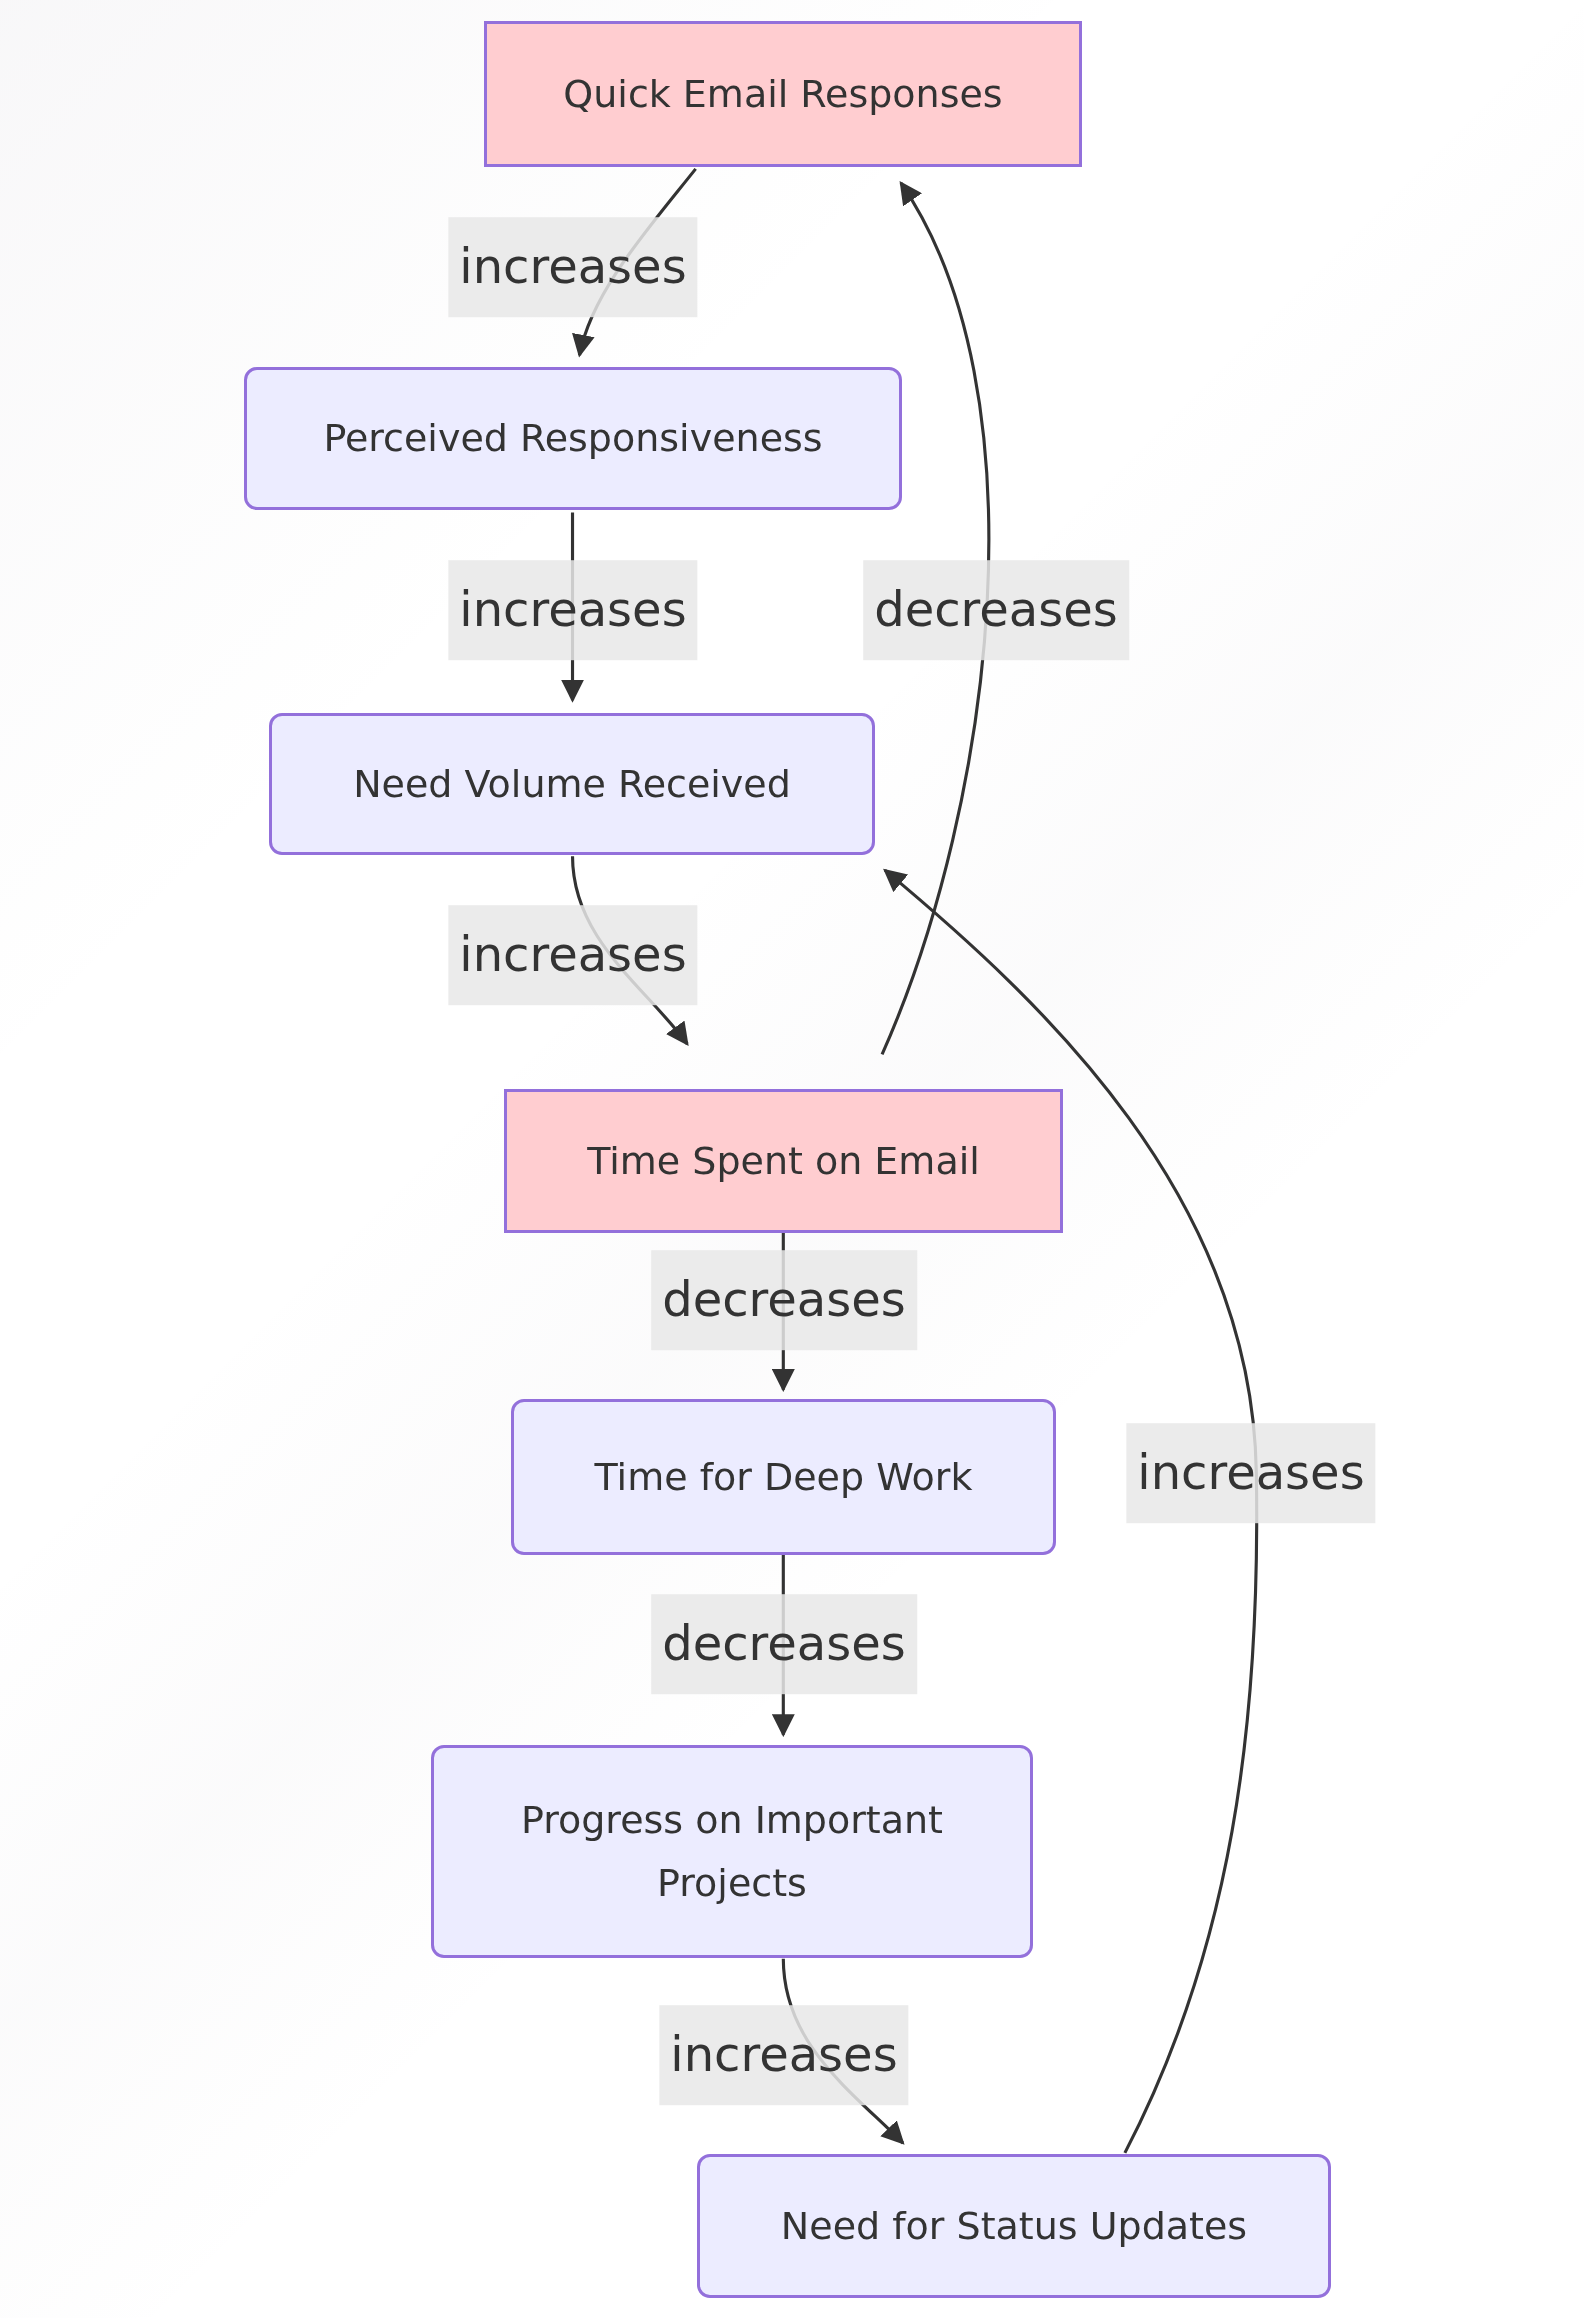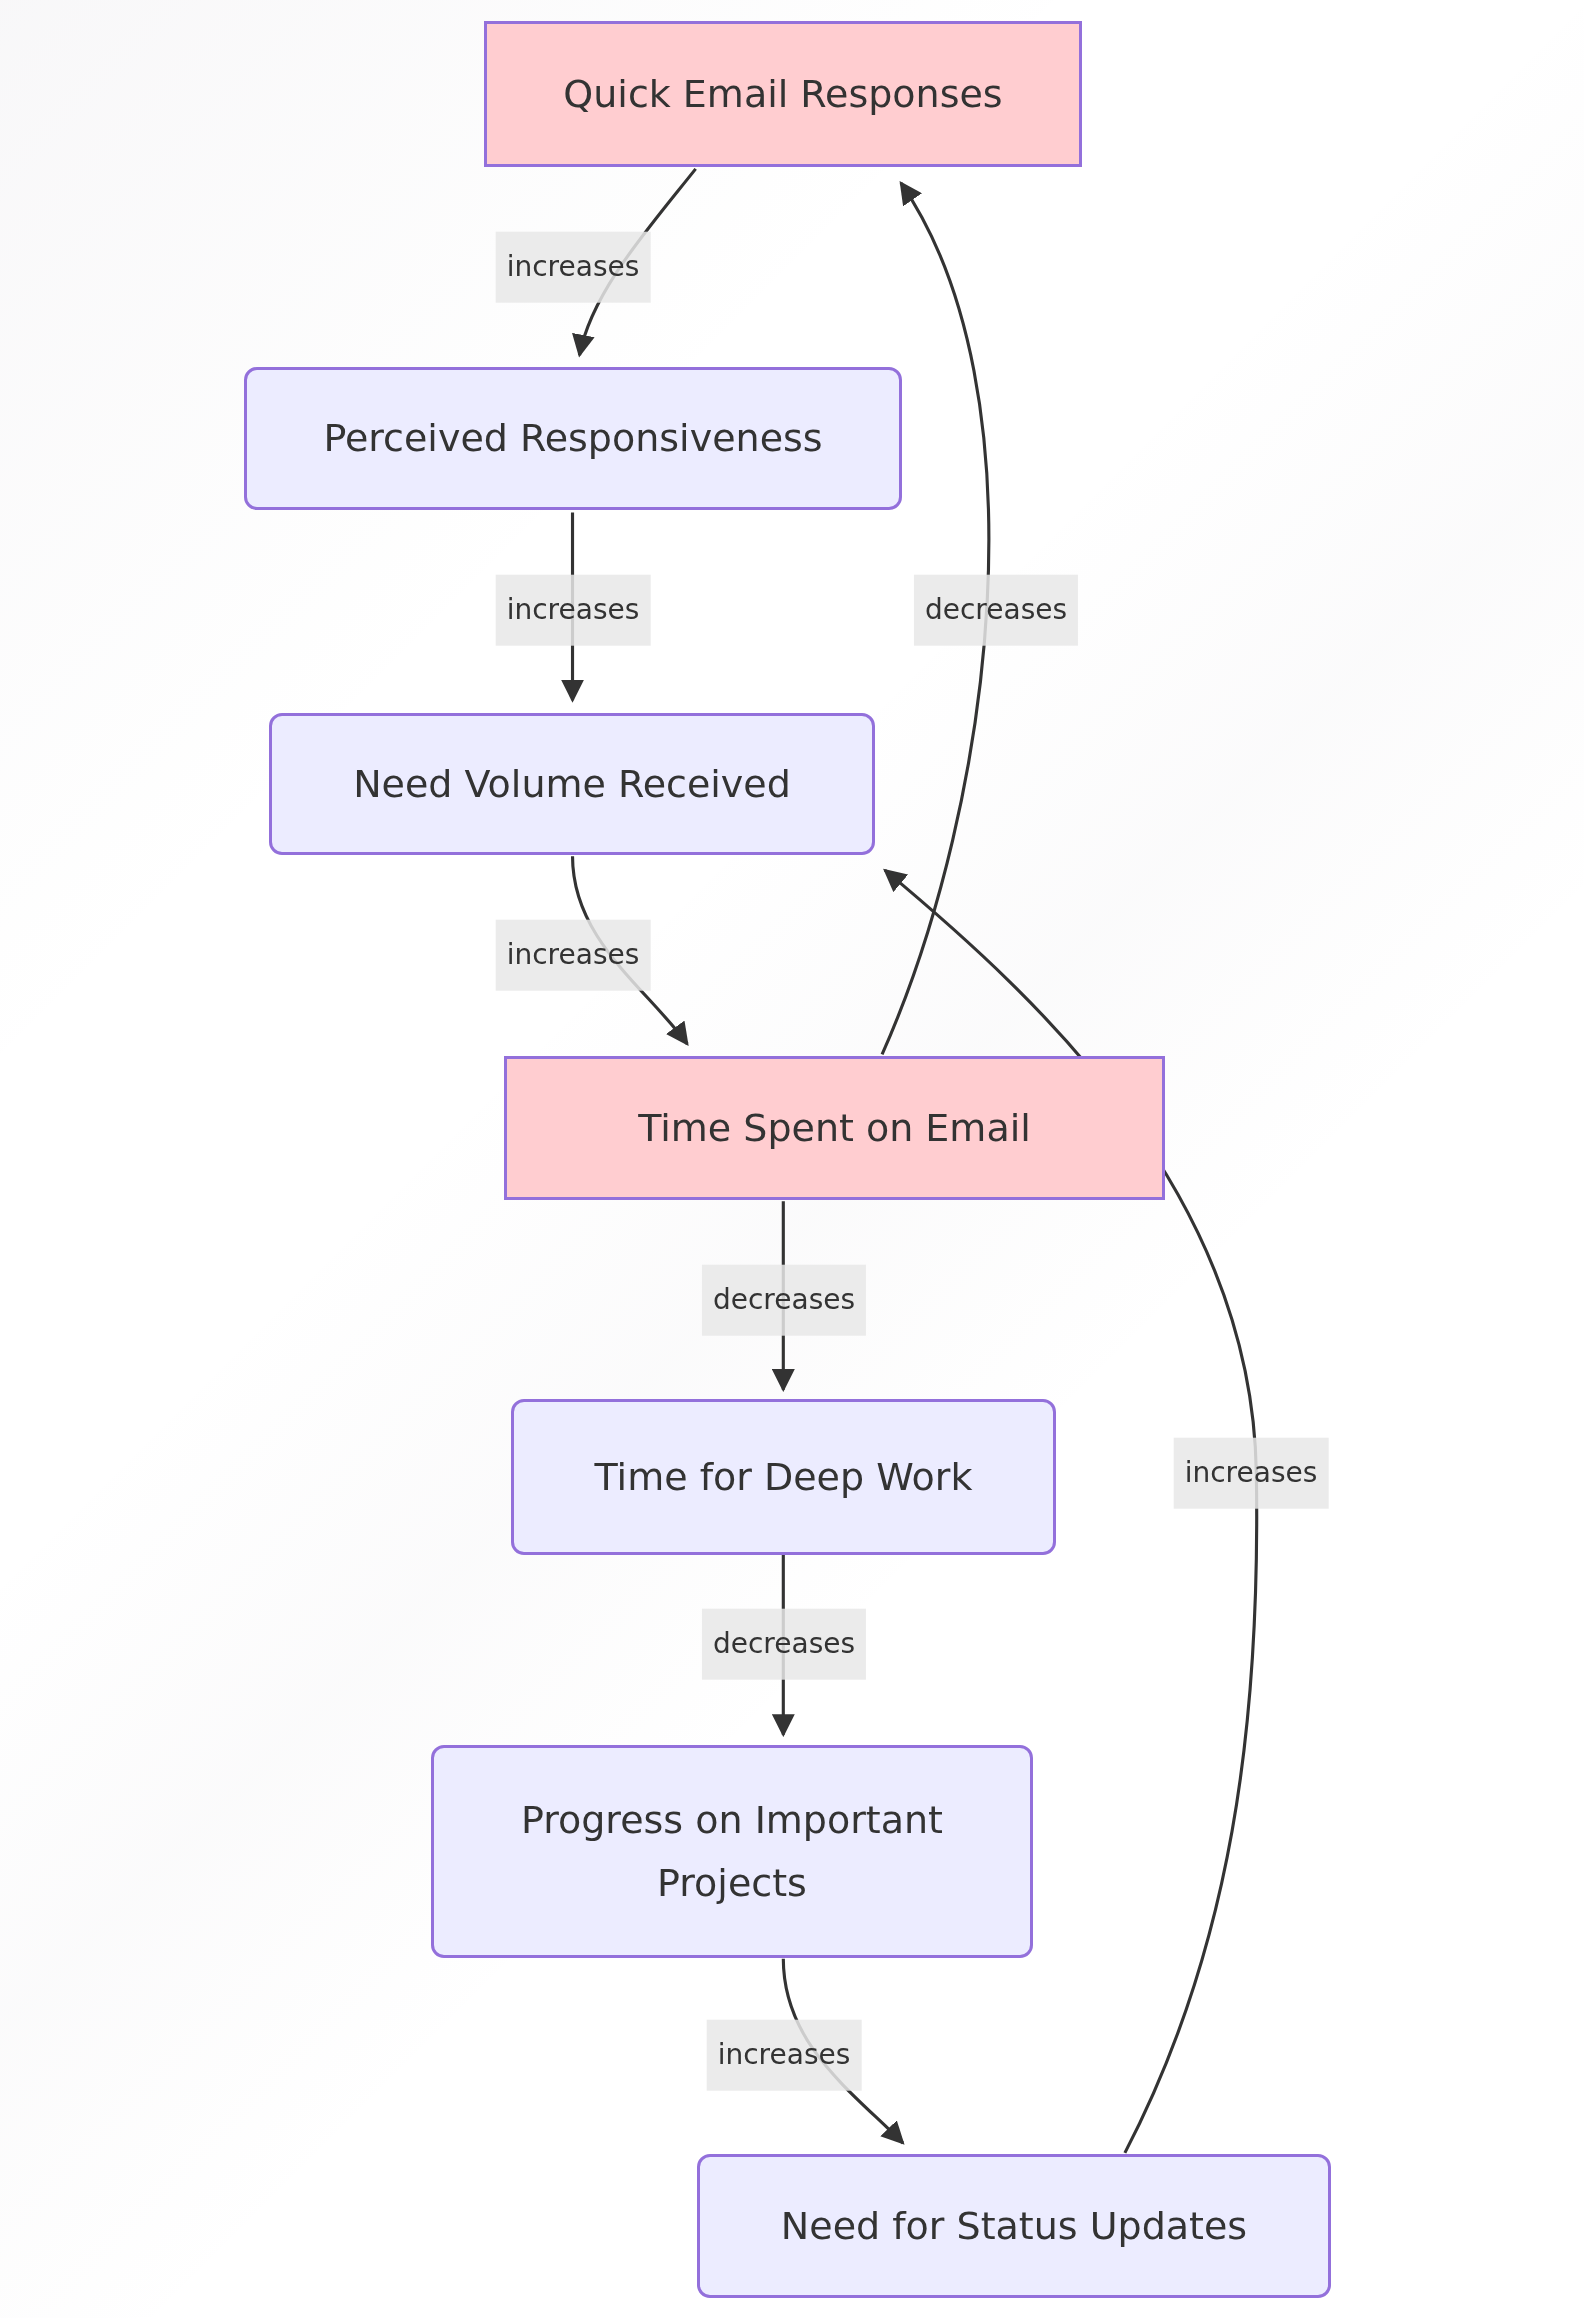--- a/index.html
+++ b/index.html
@@ -29,21 +29,21 @@
     display:flex;align-items:center;justify-content:center;
     text-align:center;color:var(--text,#333);
     font-size:38px;line-height:1.65;white-space:pre-line;
   }
   .node.pink{background:var(--node-fill-pink,#ffcdd0);}
   .node.lavender{background:var(--node-fill-lavender,#ececff);border-radius:13px;}
   .edge-label{
     position:absolute;transform:translate(-50%,-50%);
     background:var(--label-bg,rgba(232,232,232,0.85));
     color:var(--text,#333);
-    font-size:28px;line-height:1.45;
+    font-size:48px;line-height:1.45;
     padding:15px 11px;white-space:nowrap;
   }
 </style>
 </head>
 <body>
 
 <div class="stage">
 
   <svg class="edge-layer" viewBox="0 0 2277 3332" xmlns="http://www.w3.org/2000/svg">
     <defs>
@@ -67,21 +67,21 @@
   </div>
 
   <div class="node lavender" style="left:244px;top:367px;width:658px;height:143px">
     <span>Perceived Responsiveness</span>
   </div>
 
   <div class="node lavender" style="left:269px;top:713px;width:606px;height:142px">
     <span>Need Volume Received</span>
   </div>
 
-  <div class="node pink" style="left:504px;top:1056px;width:661px;height:144px">
+  <div class="node pink" style="left:504px;top:1089px;width:559px;height:144px">
     <span>Time Spent on Email</span>
   </div>
 
   <div class="node lavender" style="left:511px;top:1399px;width:545px;height:156px">
     <span>Time for Deep Work</span>
   </div>
 
   <div class="node lavender" style="left:431px;top:1745px;width:602px;height:213px">
     <span>Progress on Important
 Projects</span>

